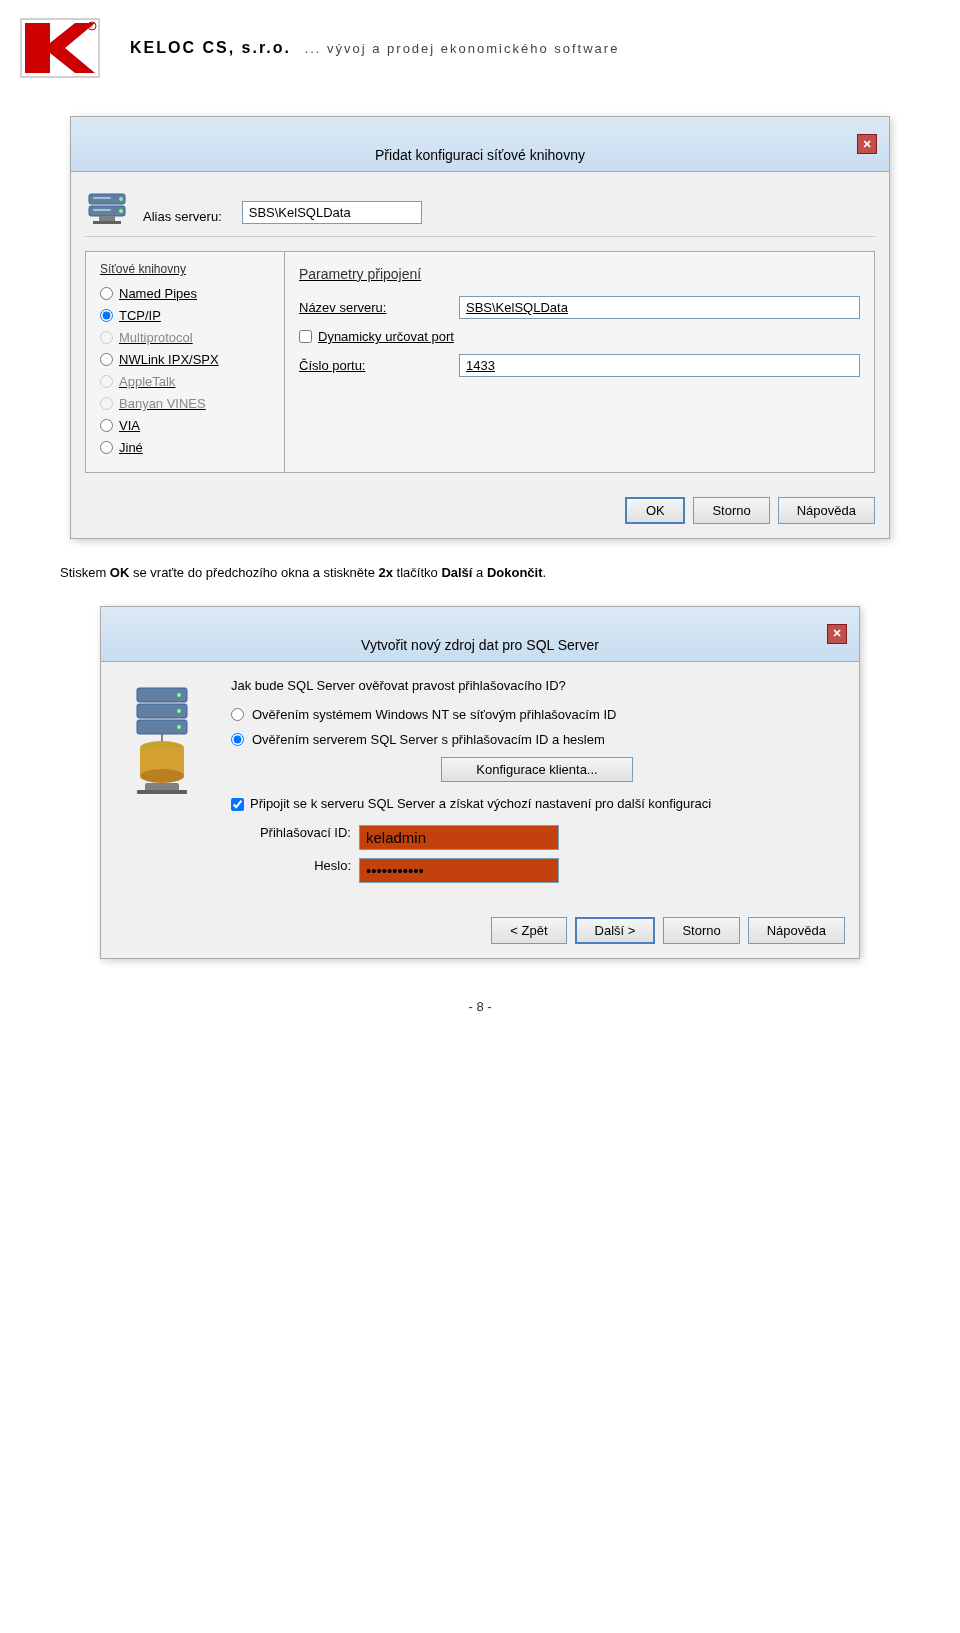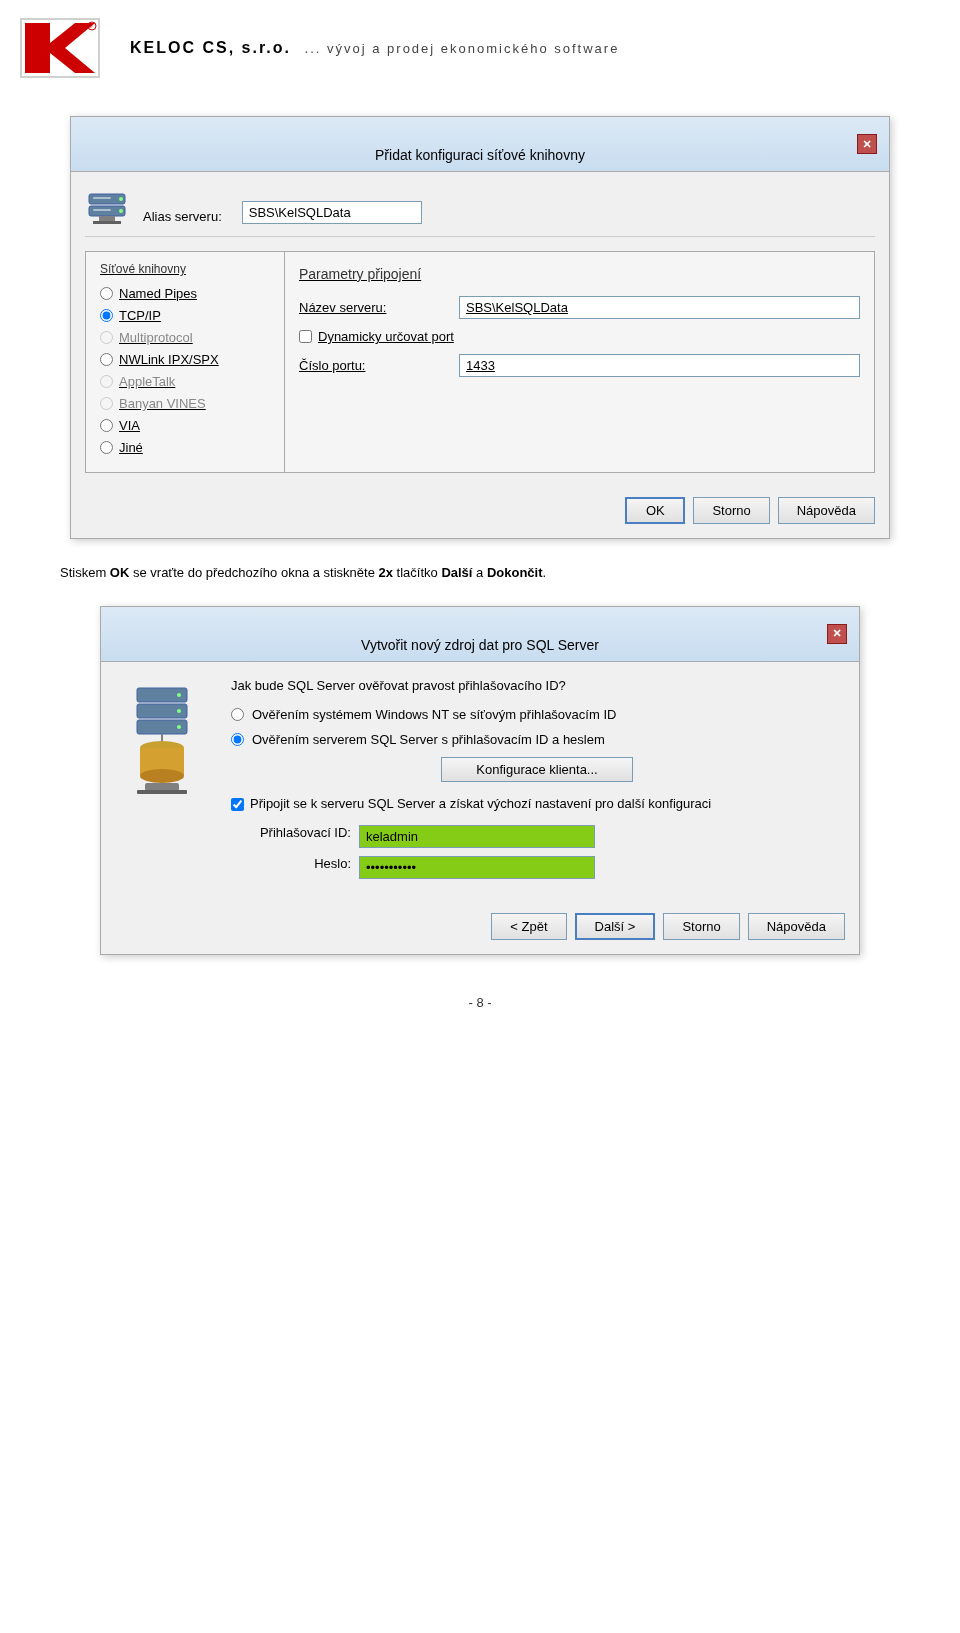--- a/index.html
+++ b/index.html
@@ -250,24 +250,24 @@
       margin-bottom: 8px;
     }
     .login-label {
       font-size: 13px;
       min-width: 120px;
       text-align: right;
       margin-right: 8px;
     }
     .login-input {
       border: 1px solid #7a9db5;
-      background: #84cc16;
+      background: #c2410c;
       padding: 3px 6px;
-      font-size: 13px;
-      width: 236px;
+      font-size: 15px;
+      width: 200px;
     }
 
     
     .page-number {
       text-align: center;
       margin-top: 40px;
       font-size: 13px;
       color: #333;
     }
 

